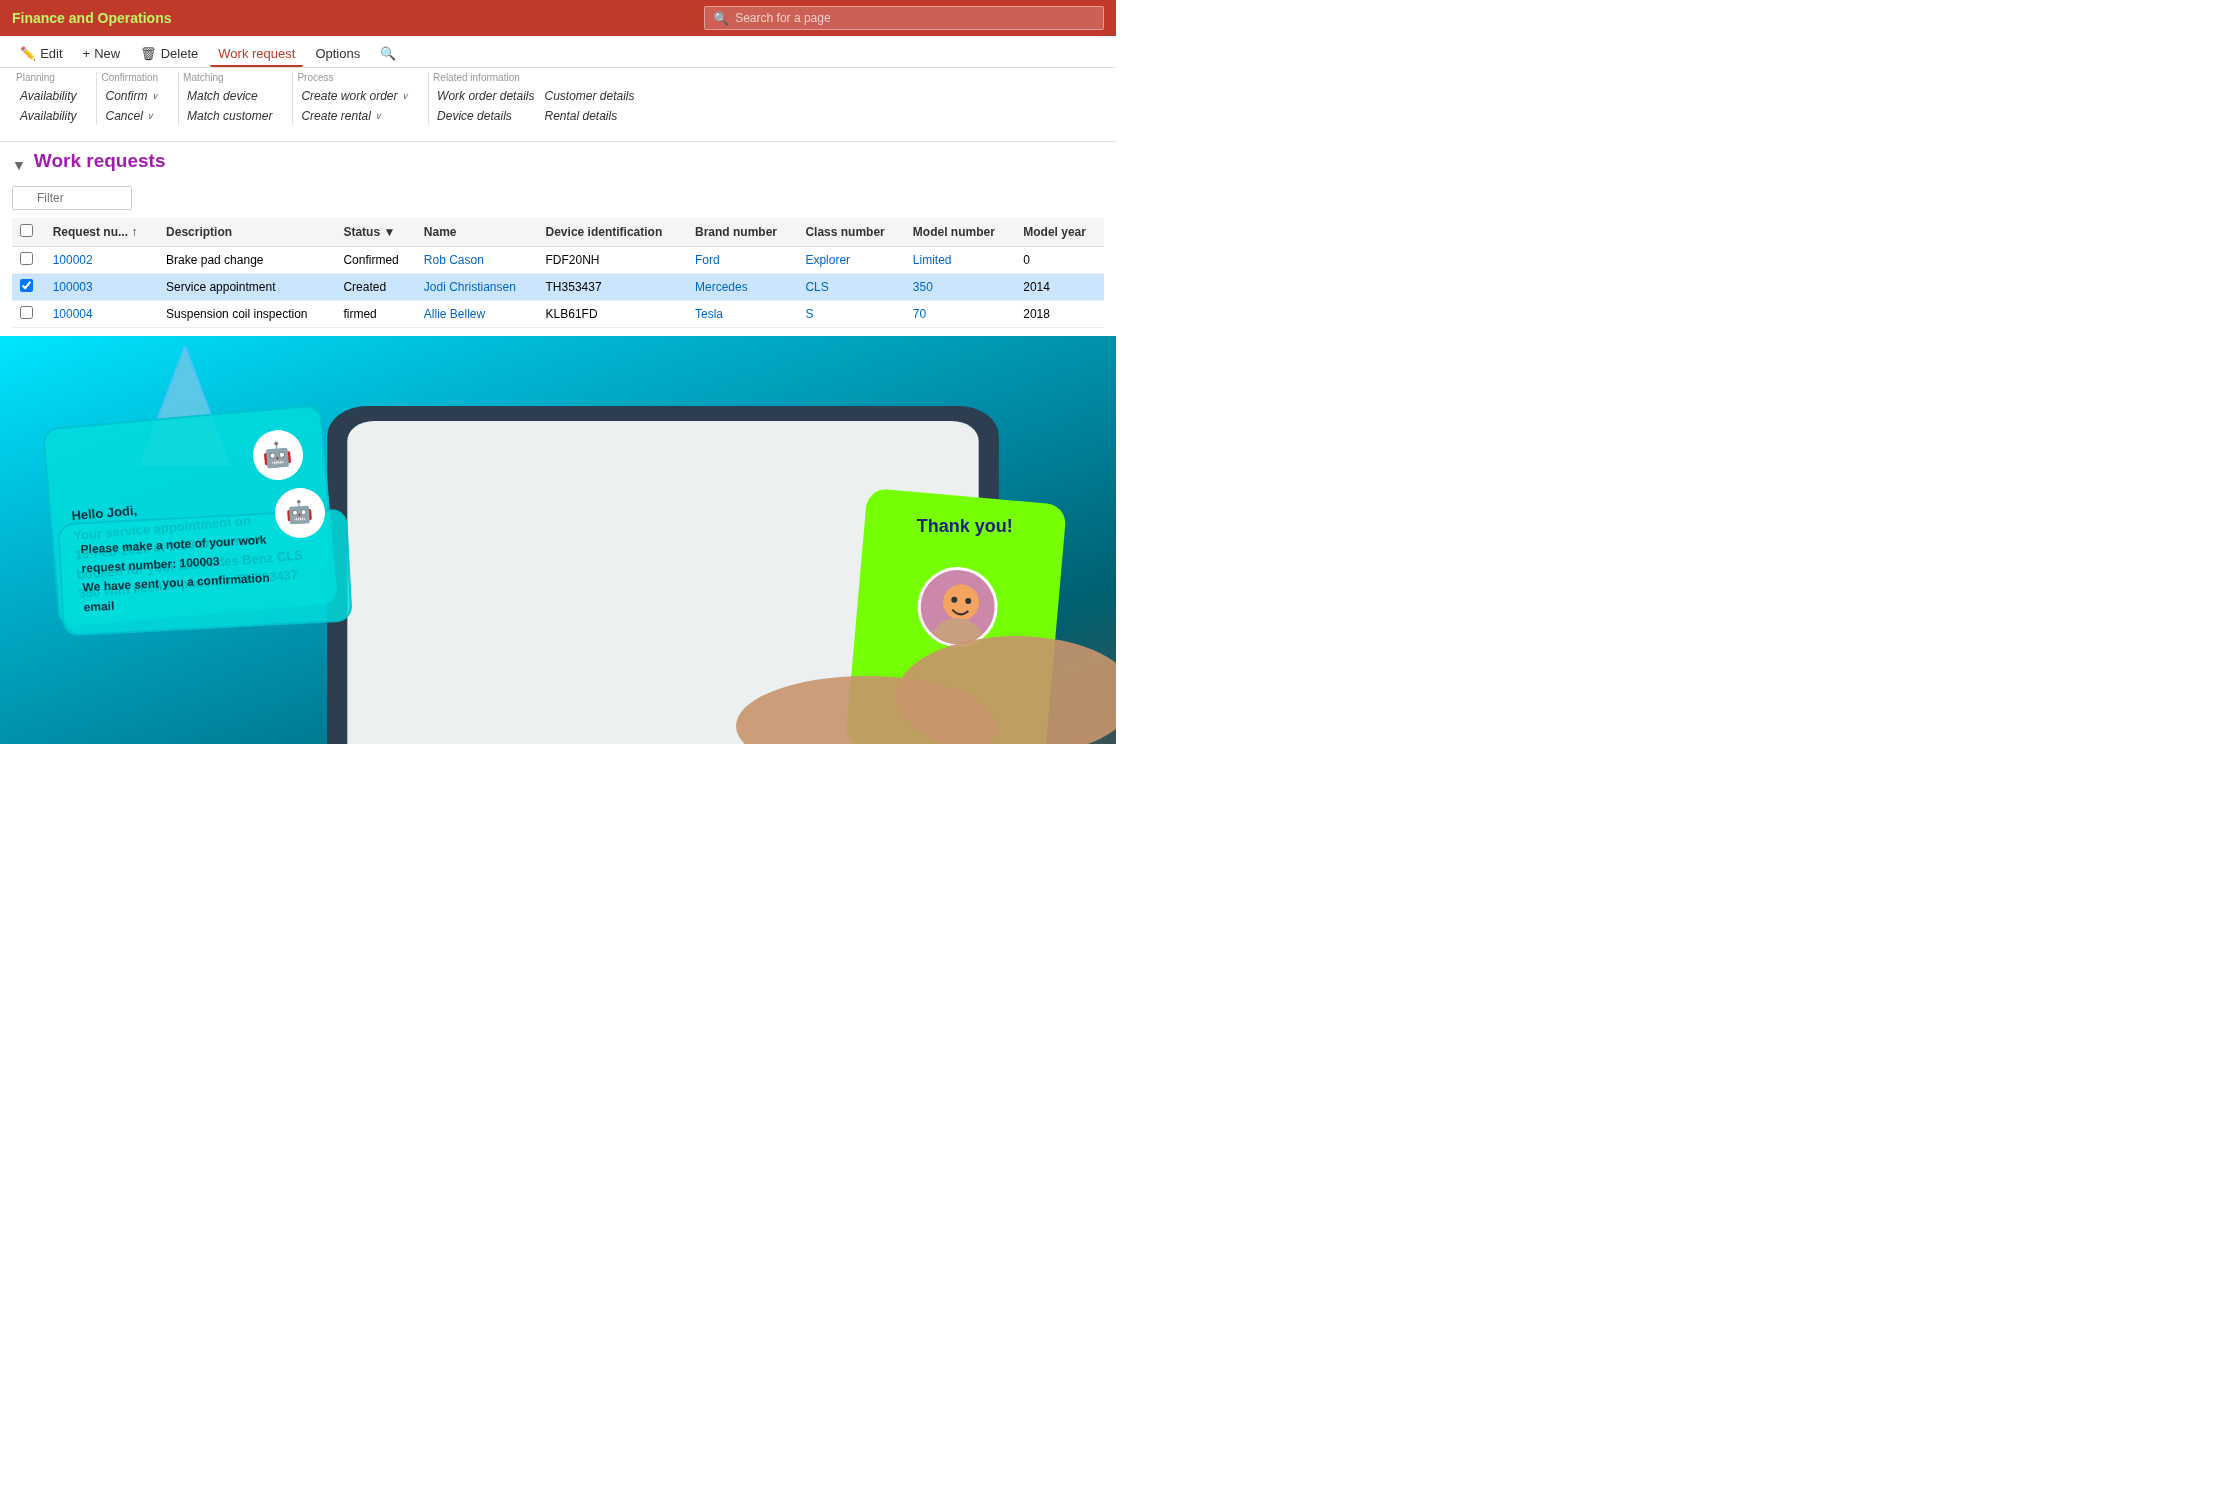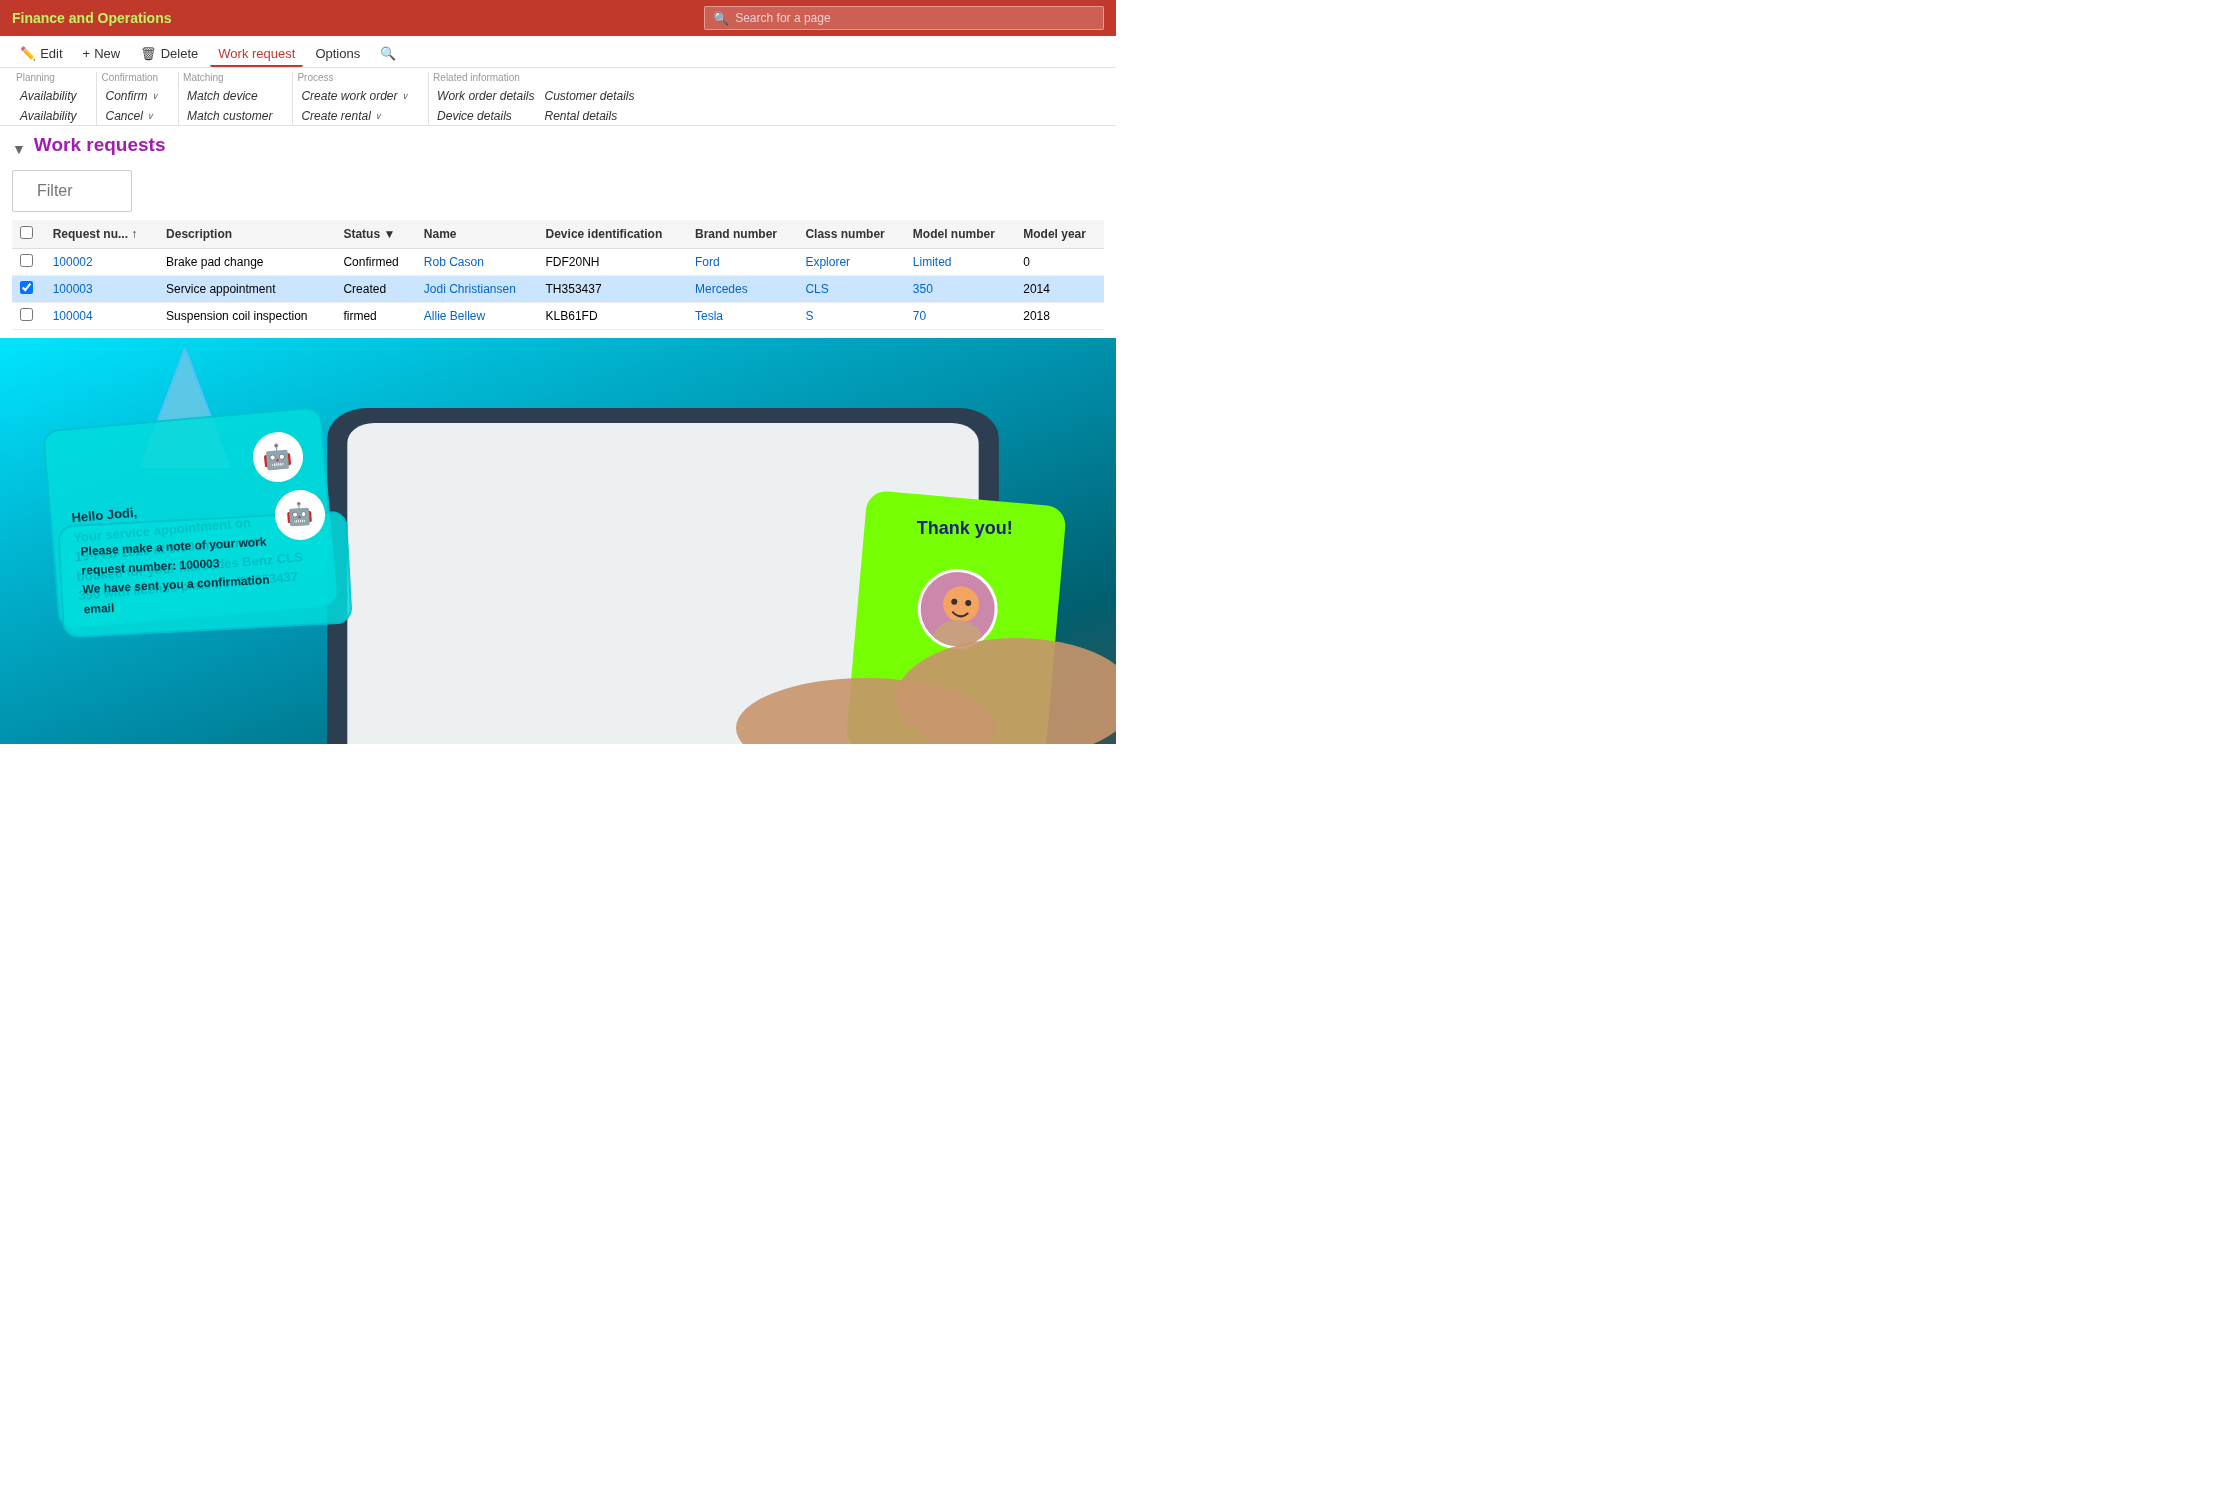--- a/index.html
+++ b/index.html
@@ -66,21 +66,21 @@
     .action-btn.active {
       border-bottom: 2px solid #c0392b;
       color: #c0392b;
       margin-bottom: -1px;
     }
 
     
     .ribbon {
       background: #fff;
       border-bottom: 1px solid #e0e0e0;
-      padding: 4px 12px 0;
+      padding: 4px 12px 16px;
       display: flex;
       gap: 0;
     }
     .ribbon-group {
       display: flex;
       flex-direction: column;
       padding: 0 16px 0 4px;
       border-right: 1px solid #e0e0e0;
       min-width: 80px;
     }
@@ -121,24 +121,24 @@
       font-size: 19px;
       font-weight: 600;
       color: #a21caf;
       margin-bottom: 8px;
     }
     .filter-row {
       margin-bottom: 8px;
     }
     .filter-input {
       width: 120px;
-      height: 42px;
+      height: 24px;
       border: 1px solid #ccc;
       padding: 2px 6px 2px 24px;
-      font-size: 16px;
+      font-size: 12px;
       border-radius: 2px;
       outline: none;
       position: relative;
     }
     .filter-wrap {
       position: relative;
       display: inline-block;
     }
     .filter-wrap .search-icon {
       position: absolute;

